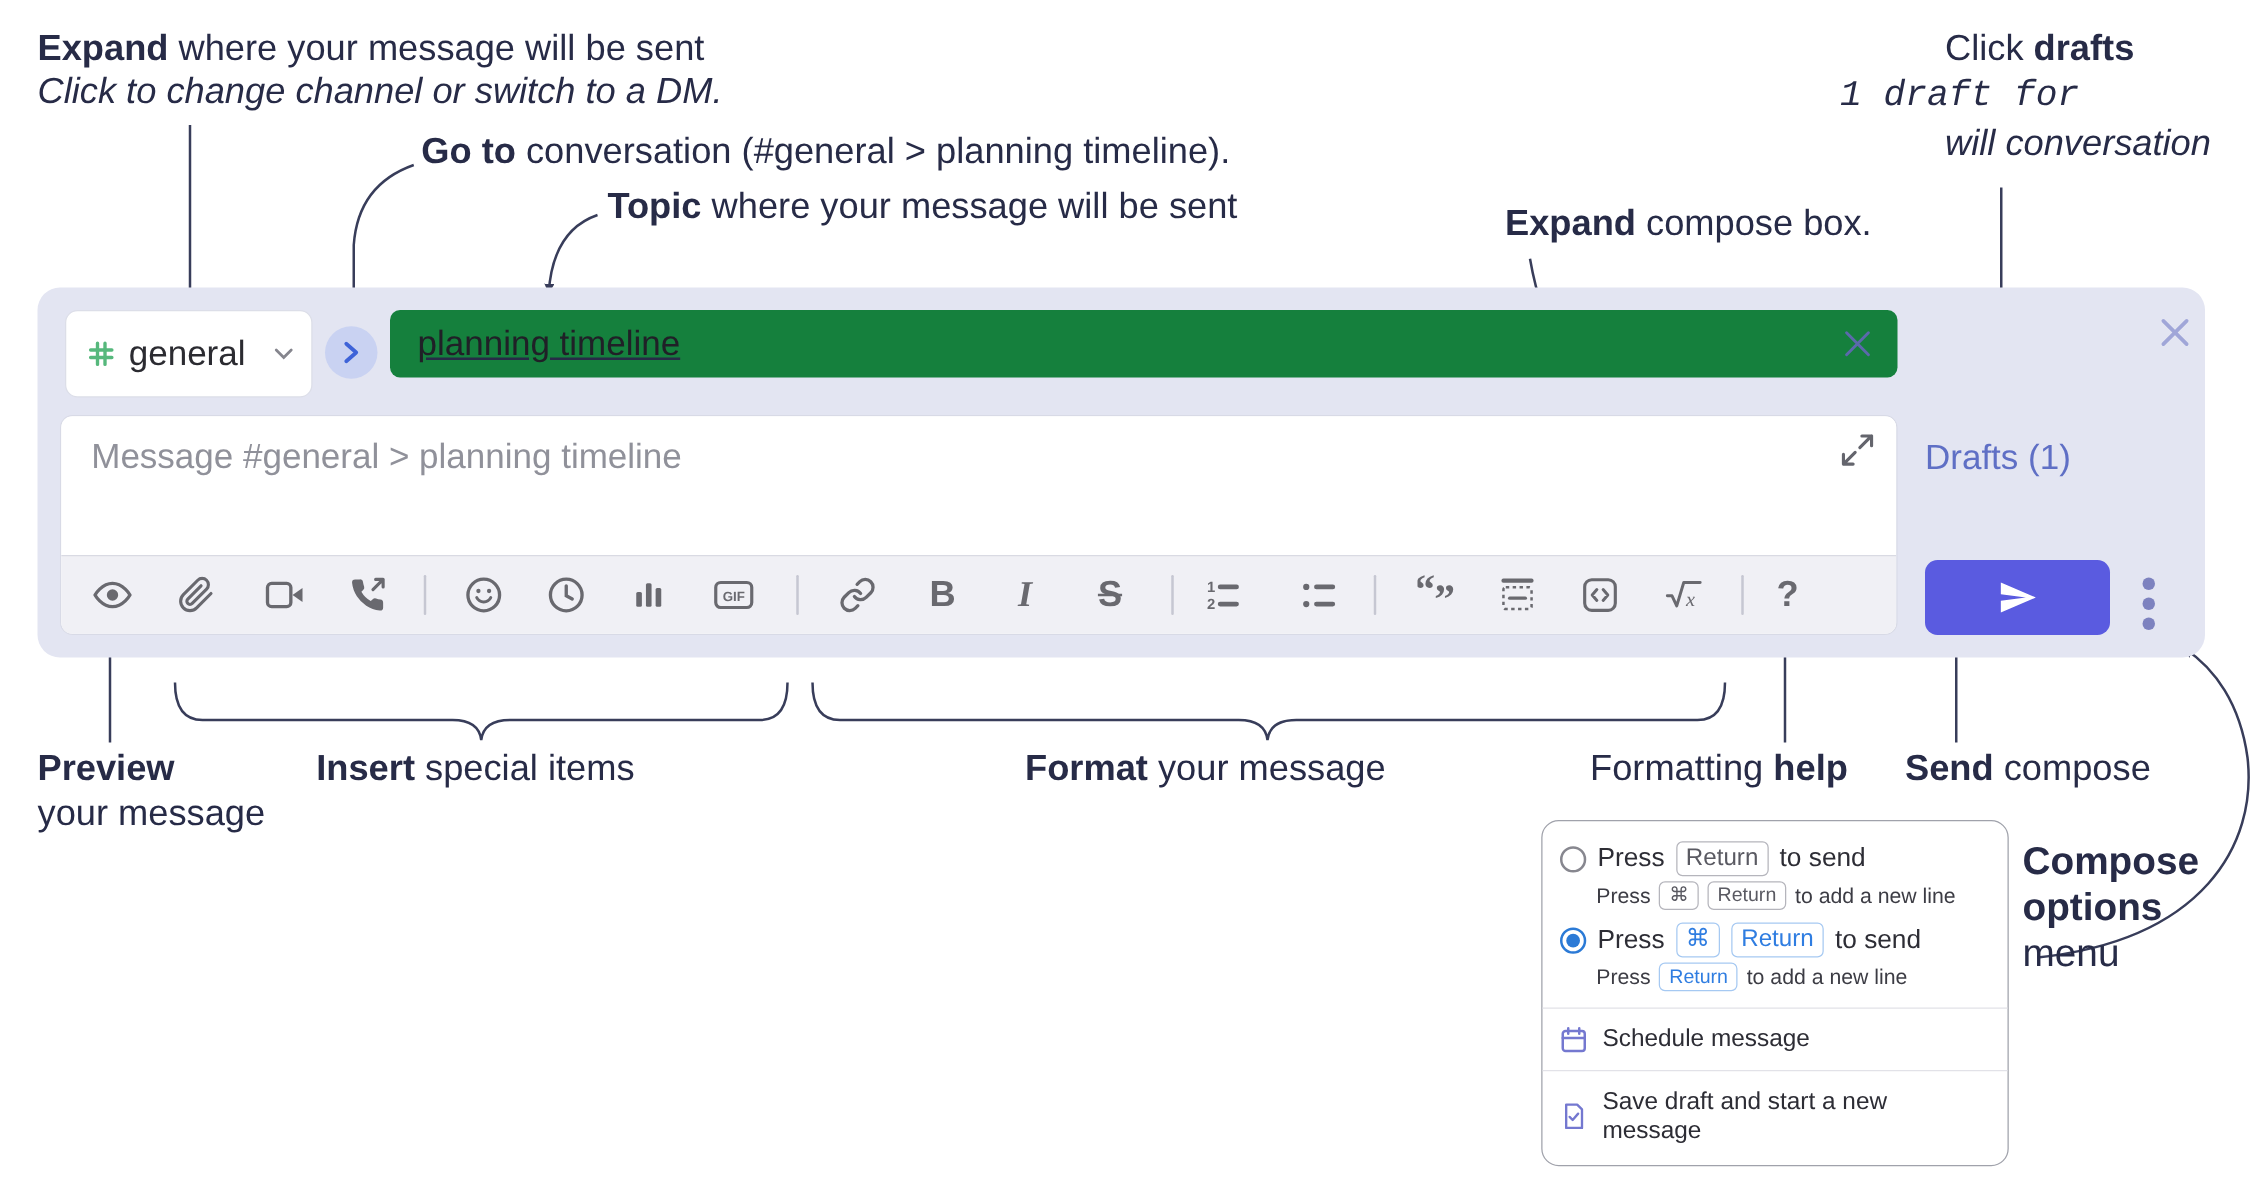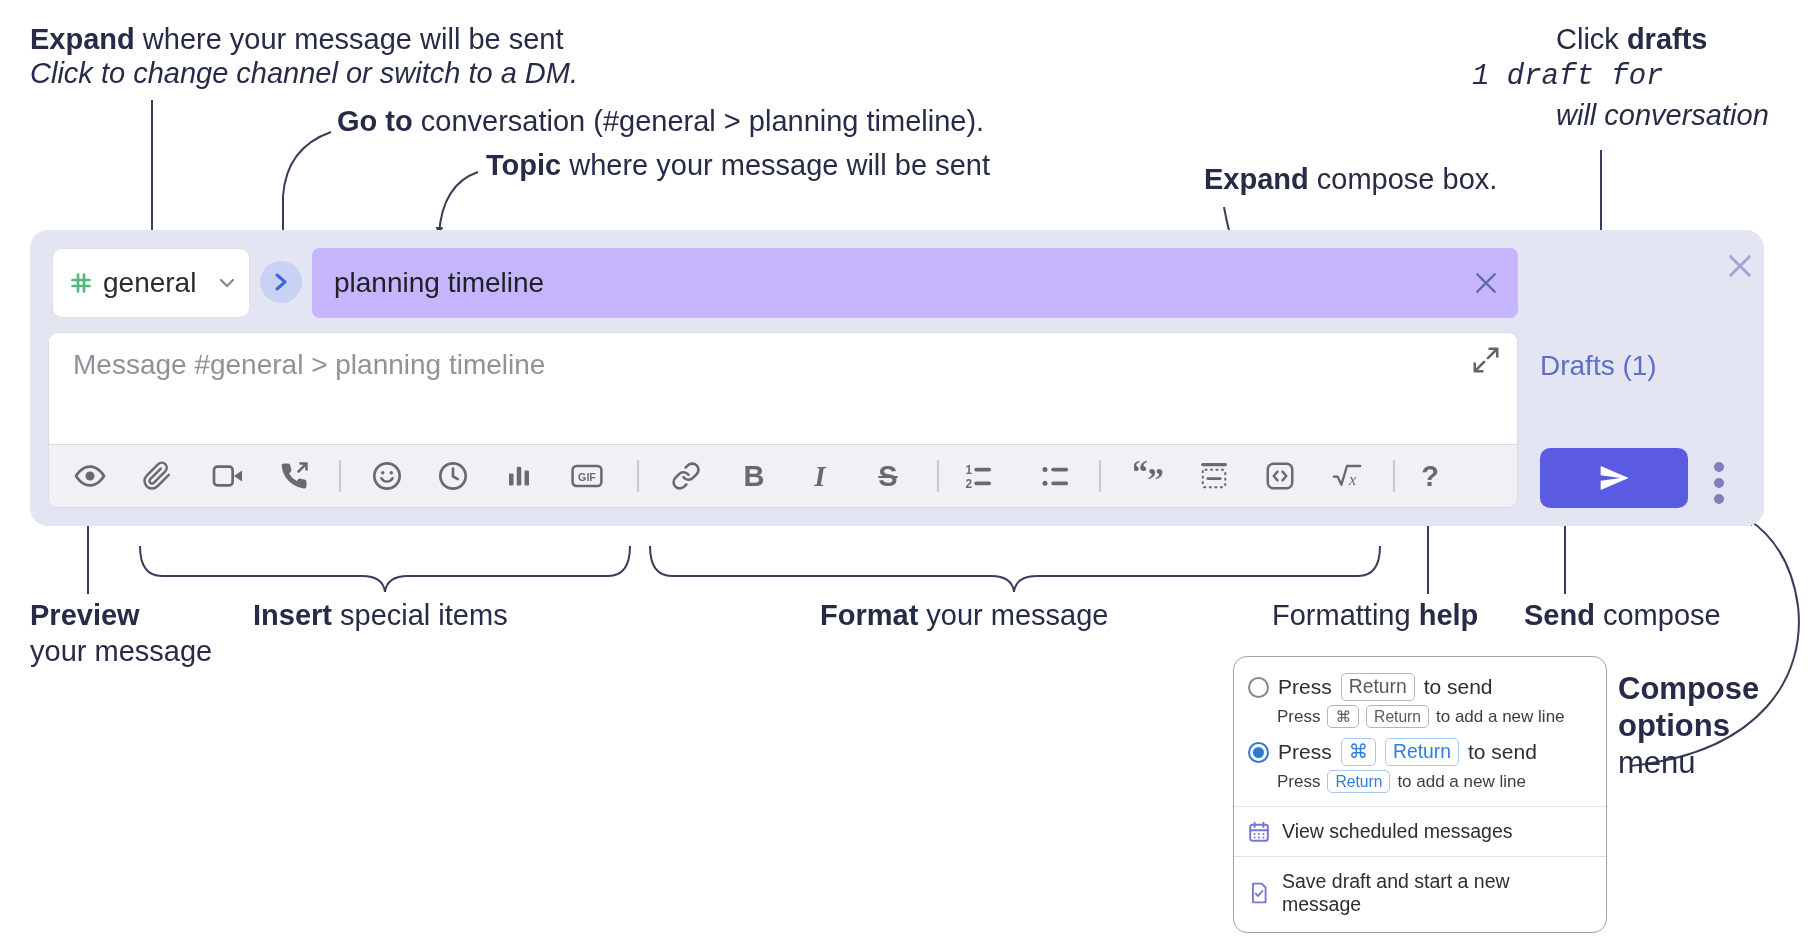--- a/index.html
+++ b/index.html
@@ -17,23 +17,23 @@
   
   .compose{position:absolute;left:30px;top:230px;width:1734px;height:296px;
            background:#e3e5f2;border-radius:18px;}
   .channel-box{position:absolute;left:22px;top:18px;width:198px;height:70px;background:#fff;
                border:1px solid #dcdee8;border-radius:10px;box-sizing:border-box;
                display:flex;align-items:center;padding:0 14px 0 16px;cursor:pointer;}
   .channel-label{font-size:28px;color:#2b2b31;margin-left:10px;}
   .channel-chev{margin-left:auto;}
   .goto-btn{position:absolute;left:230px;top:31px;width:42px;height:42px;border-radius:50%;
             background:#c9d2f2;display:flex;align-items:center;justify-content:center;cursor:pointer;}
-  .topic-box{position:absolute;left:282px;top:18px;width:1206px;height:70px;background:#c4b5fd;
+  .topic-box{position:absolute;left:282px;top:18px;width:1206px;height:54px;background:#15803d;
              border-radius:8px;box-sizing:border-box;display:flex;align-items:center;
-             padding:0 18px 0 22px;}
+             padding:0 18px 0 22px;text-decoration:underline;}
   .topic-value{font-size:28px;color:#202027;}
   .topic-clear{margin-left:auto;cursor:pointer;display:flex;}
   .compose-close{position:absolute;left:1694px;top:20px;cursor:pointer;display:flex;}
 
   .msgbox{position:absolute;left:18px;top:102px;width:1470px;height:176px;
           border:1px solid #d8dae6;border-radius:10px;box-sizing:border-box;
           overflow:hidden;background:#fff;}
   .msg-area{position:relative;width:100%;height:111px;background:#fff;cursor:text;}
   .placeholder{position:absolute;left:24px;top:16px;font-size:28px;color:#90919a;}
   .expand-ic{position:absolute;right:16px;top:12px;cursor:pointer;}
@@ -321,30 +321,22 @@
     <div class="opt-sub">
       <span>Press</span>
       <kbd class="blue">Return</kbd>
       <span>to add a new line</span>
     </div>
     <div class="pm-divider"></div>
     <div class="mi">
       <svg width="22" height="22" viewBox="0 0 20 20">
         <rect x="2" y="3.5" width="16" height="14.5" rx="2" fill="none" stroke="currentColor" stroke-width="1.8"></rect>
         <path d="M6 1.5v4M14 1.5v4M2 8.5h16" fill="none" stroke="currentColor" stroke-width="1.8" stroke-linecap="round"></path>
-        <g fill="currentColor">
-          <circle cx="6" cy="11.8" r="0.95"></circle>
-            <circle cx="10" cy="11.8" r="0.95"></circle>
-            <circle cx="14" cy="11.8" r="0.95"></circle>
-          <circle cx="6" cy="15" r="0.95"></circle>
-            <circle cx="10" cy="15" r="0.95"></circle>
-            <circle cx="14" cy="15" r="0.95"></circle>
-        </g>
-      </svg>
-      <span>View scheduled messages</span>
+      </svg>
+      <span>Schedule message</span>
     </div>
     <div class="pm-divider"></div>
     <div class="mi">
       <svg width="22" height="22" viewBox="0 0 20 20">
         <path d="M4.5 1.5h8L16 5v13.5H4.5z" fill="none" stroke="currentColor" stroke-width="1.7" stroke-linejoin="round"></path>
         <path d="M7 10.5l2.2 2.2 4-4.6" fill="none" stroke="currentColor" stroke-width="1.7" stroke-linecap="round" stroke-linejoin="round"></path>
       </svg>
       <span>Save draft and start a new message</span>
     </div>
   </div>

